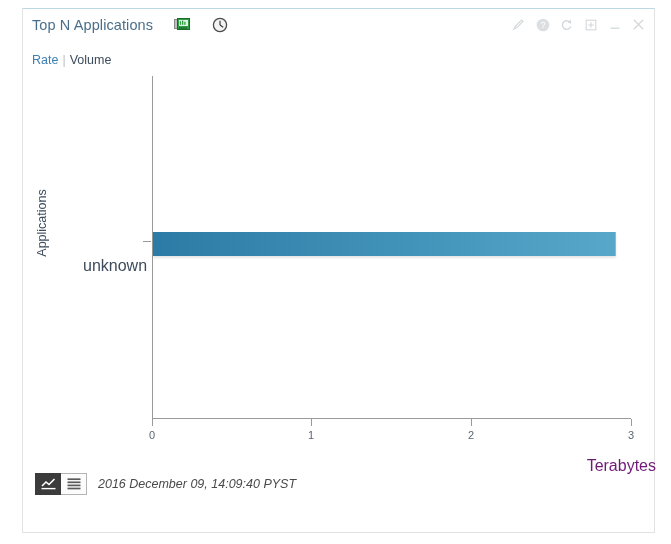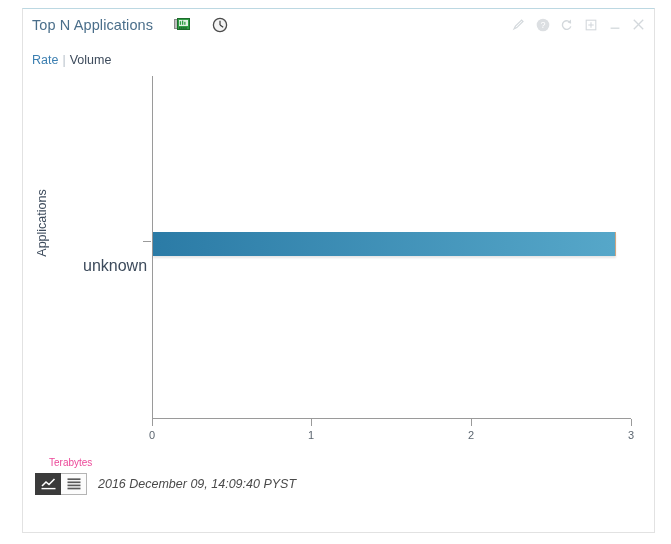--- a/index.html
+++ b/index.html
@@ -176,23 +176,23 @@
     box-shadow: 0 2px 2px rgba(0,0,0,0.10);
     border-right: 1px solid #cfa682;
     box-sizing: border-box;
   }
 
   #xlabel {
     position: absolute;
     left: 0;
     top: 396px;
     width: 633px;
-    text-align: left;
-    font-size: 10px;
-    color: #ec4899;
+    text-align: right;
+    font-size: 16px;
+    color: #701a75;
   }
   #xlabel span { margin-left: 26px; }
 
   
   #footer {
     position: absolute;
     left: 12px;
     top: 464px;
     display: flex;
     align-items: center;

